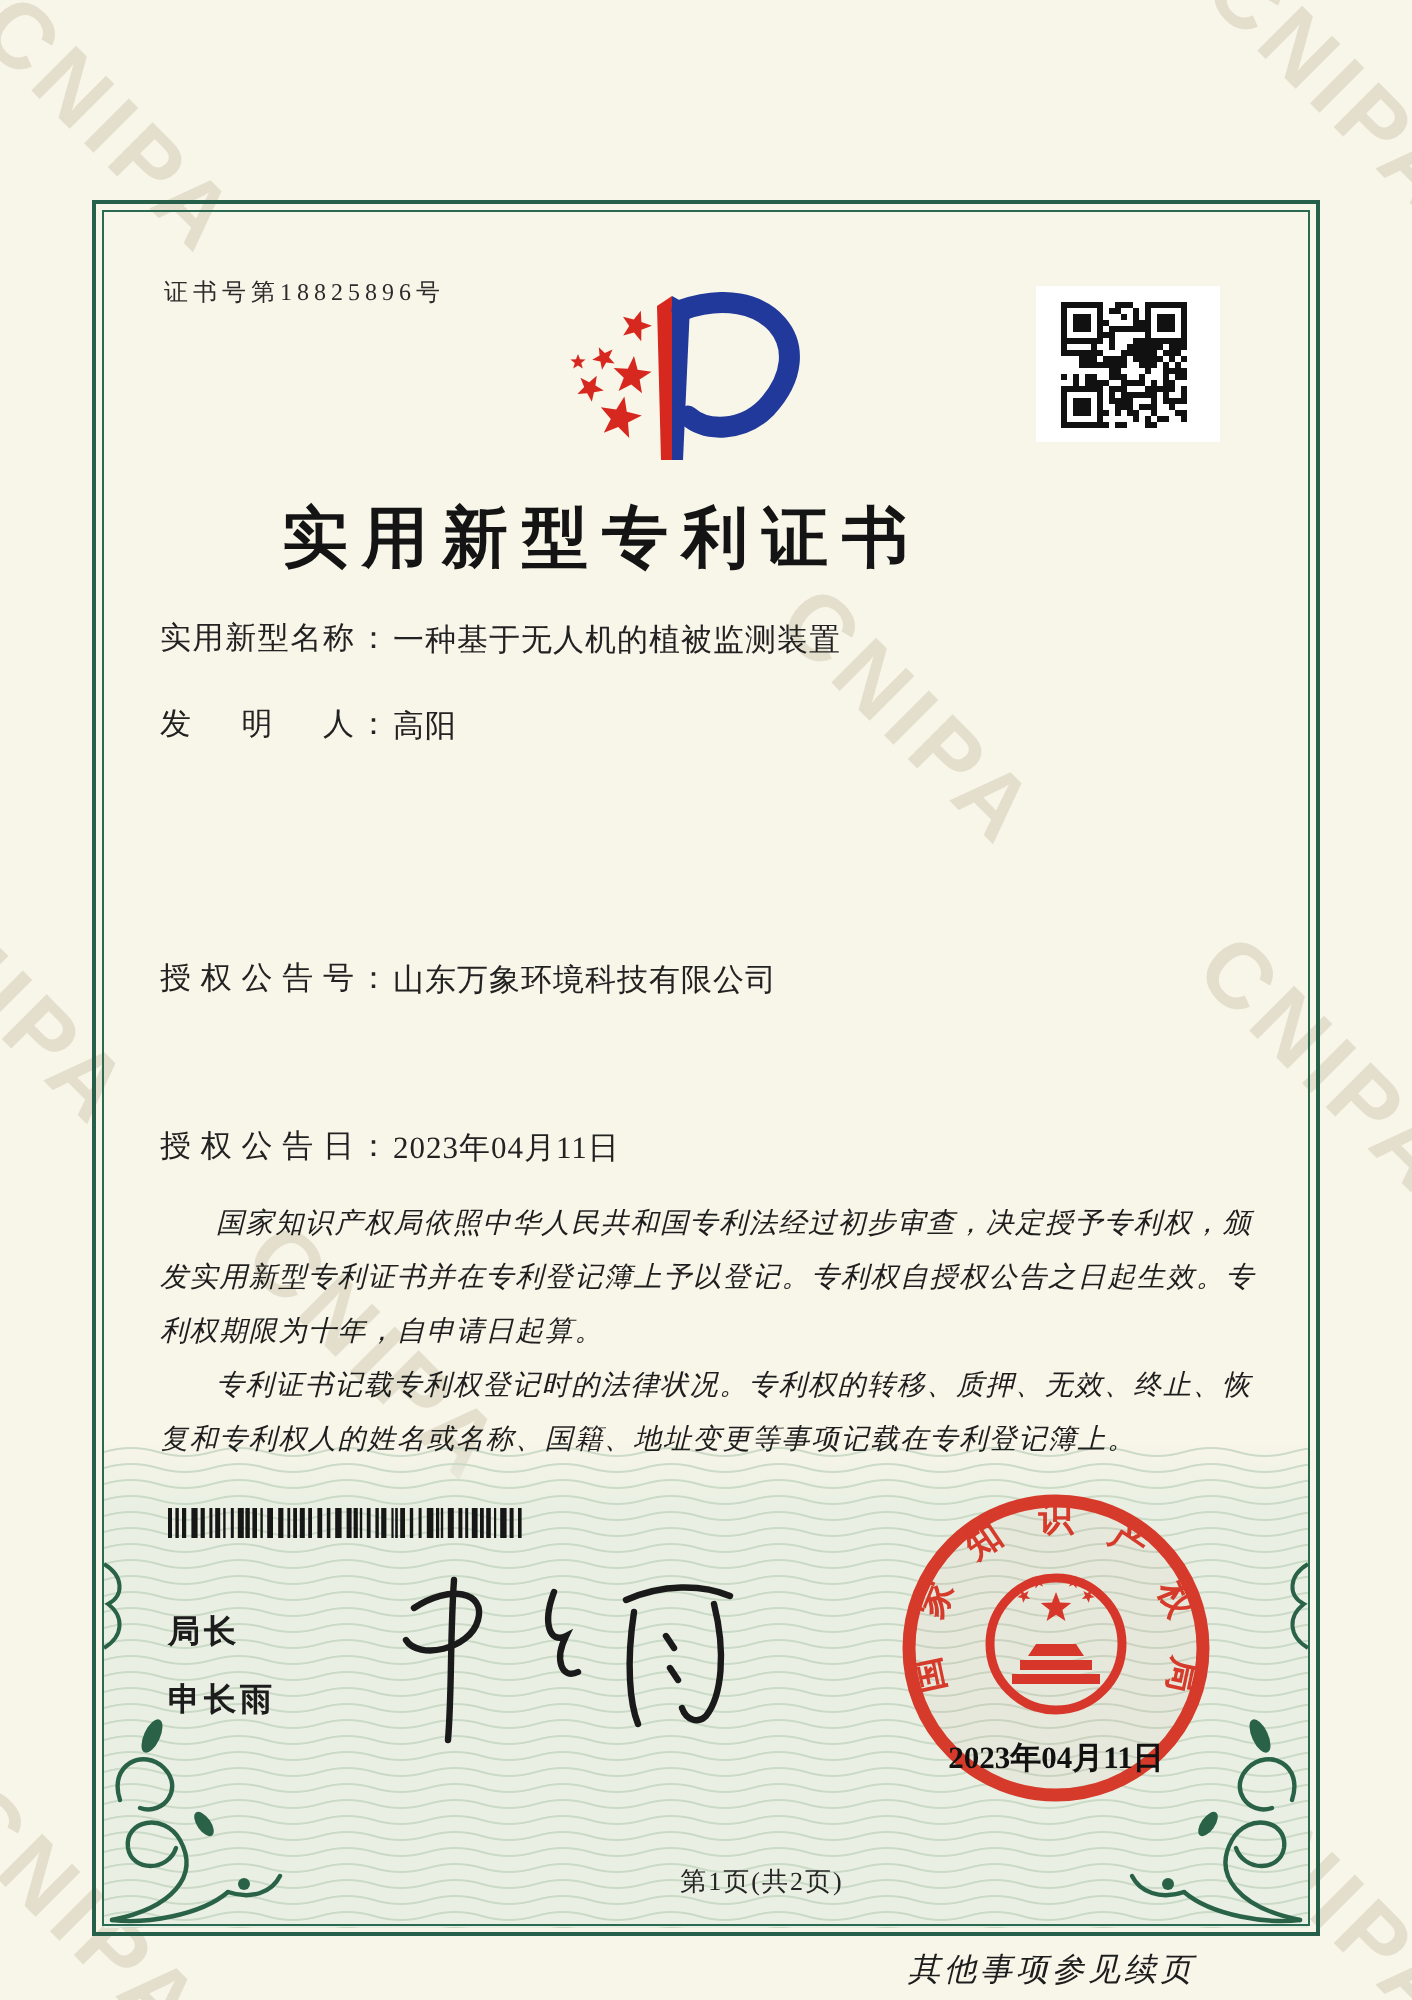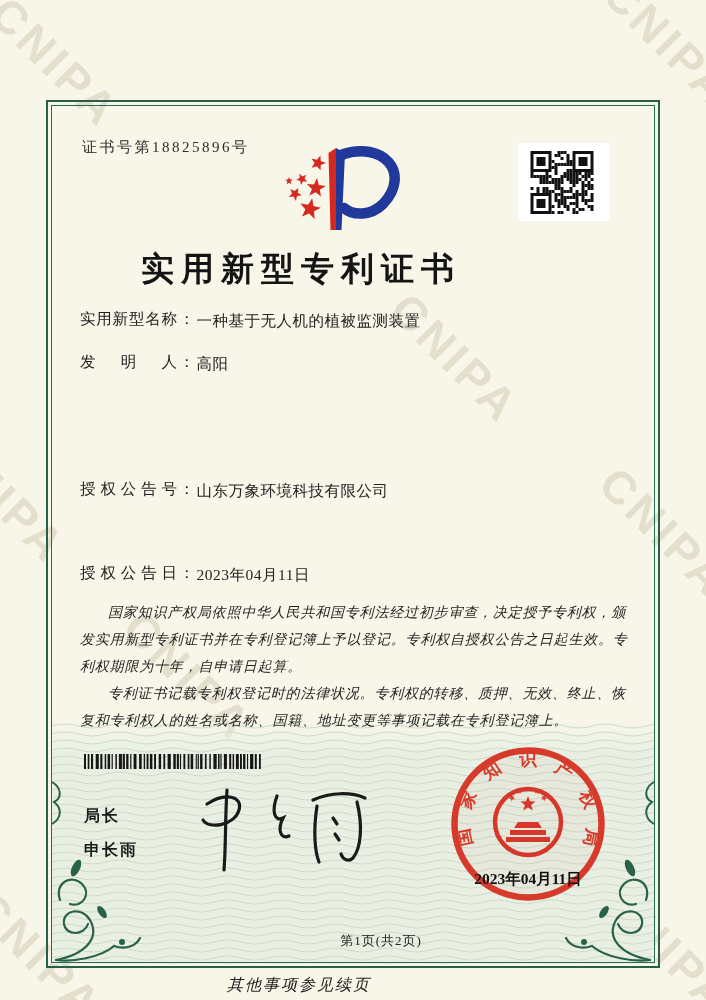--- a/index.html
+++ b/index.html
@@ -16,21 +16,21 @@
   .border-outer{position:absolute;left:46px;top:100px;width:614px;height:868px;
       border:2.5px solid #26604a;box-sizing:border-box;}
   .border-inner{position:absolute;left:3px;top:3px;right:3px;bottom:3px;
       border:1px solid #2a6a52;}
 
   
   .band{position:absolute;left:52px;top:722px;width:602px;height:242px;
       background:linear-gradient(180deg,rgba(233,240,227,0) 0,#e9f0e3 30px);}
   .band svg{position:absolute;left:0;top:0;}
 
-  .certno{position:absolute;left:82px;top:138px;font-size:15px;letter-spacing:2.5px;color:#2b2b2b;}
+  .certno{position:absolute;left:82px;top:138px;font-size:12px;letter-spacing:2.5px;color:#2b2b2b;}
 
   .logo{position:absolute;left:283px;top:146px;}
   .qrwrap{position:absolute;left:518px;top:143px;width:92px;height:78px;background:#fff;}
   .qrwrap svg{position:absolute;left:11px;top:8px;}
 
   .title{position:absolute;left:0;top:247px;width:602px;text-align:center;
       font-size:33px;font-weight:bold;letter-spacing:7px;color:#141414;}
 
   .row{position:absolute;left:80px;width:560px;font-size:15.5px;color:#222;}
   .lbl{display:inline-block;width:97px;text-align:justify;text-align-last:justify;
@@ -47,21 +47,21 @@
 
   .signer{position:absolute;left:84px;font-family:"Liberation Sans","DejaVu Sans",sans-serif;
       font-size:16px;font-weight:600;color:#1c1c1c;letter-spacing:2px;}
   .sig{position:absolute;left:185px;top:778px;}
 
   .seal{position:absolute;left:448px;top:744px;width:160px;height:160px;}
   .seal text{font-family:"Liberation Serif","DejaVu Serif",serif;}
 
   .pageinfo{position:absolute;left:0;top:932px;width:706px;text-align:center;
       font-size:13px;color:#242424;letter-spacing:1px;margin-left:28px;}
-  .note{position:absolute;left:0;top:975px;width:598px;text-align:center;
+  .note{position:absolute;left:0;top:975px;width:598px;text-align:right;
       font-size:16px;font-style:italic;color:#1d1d1d;letter-spacing:2px;}
 
   .flourish{position:absolute;}
 </style>
 </head>
 <body>
 
 <div class="page">
 
   <span class="wm" style="left:55px;top:62px">CNIPA</span>

